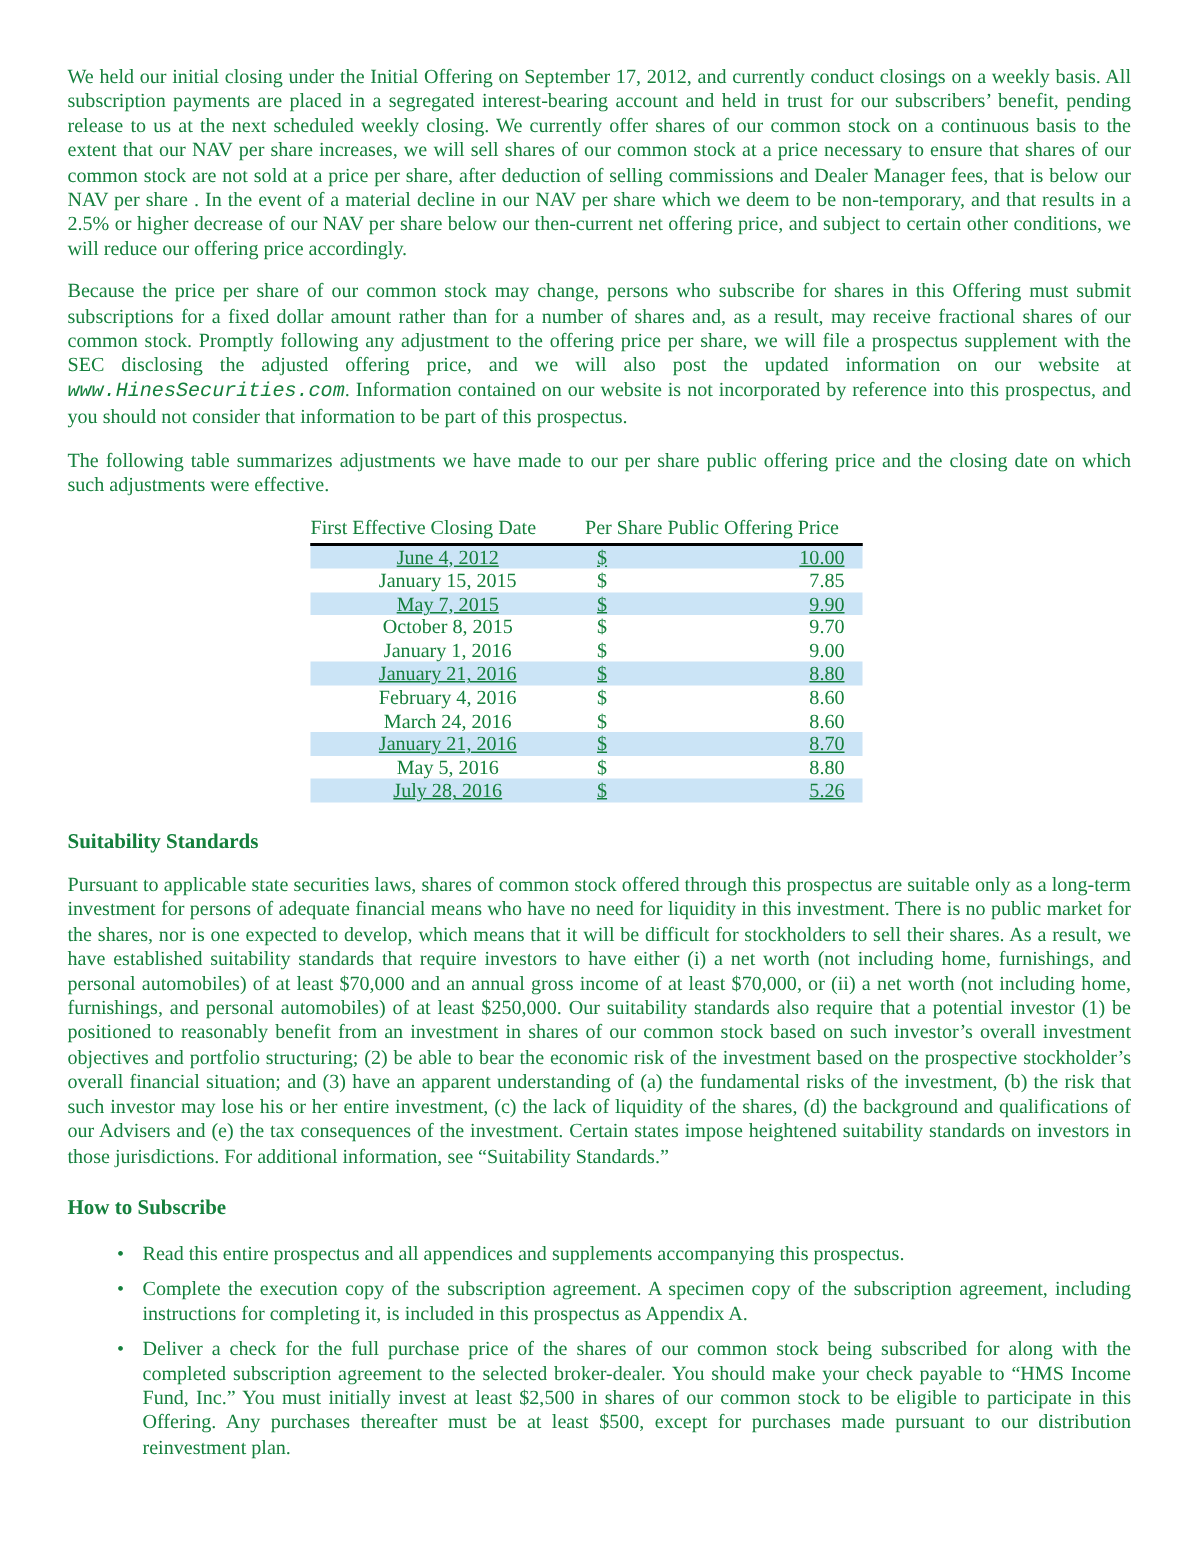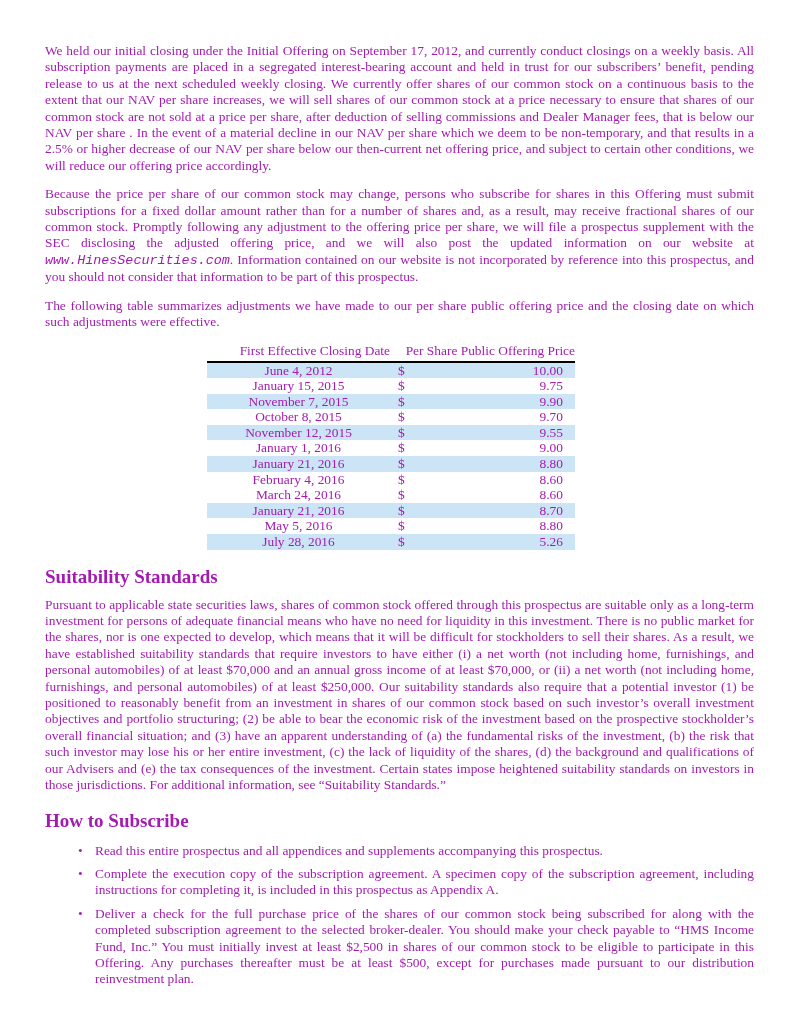--- a/index.html
+++ b/index.html
@@ -5,62 +5,62 @@
   html, body { margin: 0; padding: 0; background: #ffffff; }
   .page {
     position: relative;
     width: 799px;
     height: 1034px;
     box-sizing: border-box;
     padding: 43px 45px 0 45px;
     background: #ffffff;
     font-family: "Liberation Serif", "DejaVu Serif", serif;
     font-size: 13.4px;
-    color: #a21caf;
+    color: #15803d;
     overflow: hidden;
   }
   p.body-text {
     margin: 0 0 12px 0;
     text-align: justify;
     line-height: 16.4px;
   }
   .website-link { font-style: italic; font-family: Liberation Mono, monospace; }
 
   table.offering-table {
     border-collapse: collapse;
     table-layout: fixed;
     width: 368px;
     margin: 8px 0 0 162px;
     font-size: 13.4px;
   }
   table.offering-table th {
     font-weight: normal;
-    text-align: right;
+    text-align: left;
     border-bottom: 2px solid #000000;
     padding: 0 0 2px 0;
     line-height: 16px;
     white-space: nowrap;
   }
   table.offering-table td {
     padding: 0;
     line-height: 15.6px;
     height: 15.6px;
   }
   table.offering-table col.c1 { width: 183px; }
   table.offering-table col.c2 { width: 185px; }
-  table.offering-table tbody tr.stripe { background: #cbe4f6; }
+  table.offering-table tbody tr.stripe { background: #cbe4f6; text-decoration: underline; }
   td.date-cell { text-align: center; }
   .price-cell-inner {
     display: flex;
     justify-content: space-between;
     padding: 0 12px 0 8px;
   }
 
   h3.section-heading {
-    font-size: 19px;
+    font-size: 14px;
     font-weight: bold;
     margin: 19px 0 12px 0;
     line-height: 16px;
   }
   .suitability-heading { margin-top: 19px; }
   .subscribe-heading { margin-top: 15px; }
 
   .bullet-list { margin: 14px 0 0 0; }
   .bullet-item {
     display: flex;
@@ -108,48 +108,39 @@
               <span>$</span>
               <span>10.00</span>
             </div>
           </td>
       </tr>
       <tr>
         <td class="date-cell">January 15, 2015</td>
         <td>
             <div class="price-cell-inner">
               <span>$</span>
-              <span>9.75</span>
-            </div>
-          </td>
-      </tr>
-      <tr class="stripe">
-        <td class="date-cell">November 7, 2015</td>
+              <span>7.85</span>
+            </div>
+          </td>
+      </tr>
+      <tr class="stripe">
+        <td class="date-cell">May 7, 2015</td>
         <td>
             <div class="price-cell-inner">
               <span>$</span>
               <span>9.90</span>
             </div>
           </td>
       </tr>
       <tr>
         <td class="date-cell">October 8, 2015</td>
         <td>
             <div class="price-cell-inner">
               <span>$</span>
               <span>9.70</span>
-            </div>
-          </td>
-      </tr>
-      <tr class="stripe">
-        <td class="date-cell">November 12, 2015</td>
-        <td>
-            <div class="price-cell-inner">
-              <span>$</span>
-              <span>9.55</span>
             </div>
           </td>
       </tr>
       <tr>
         <td class="date-cell">January 1, 2016</td>
         <td>
             <div class="price-cell-inner">
               <span>$</span>
               <span>9.00</span>
             </div>

